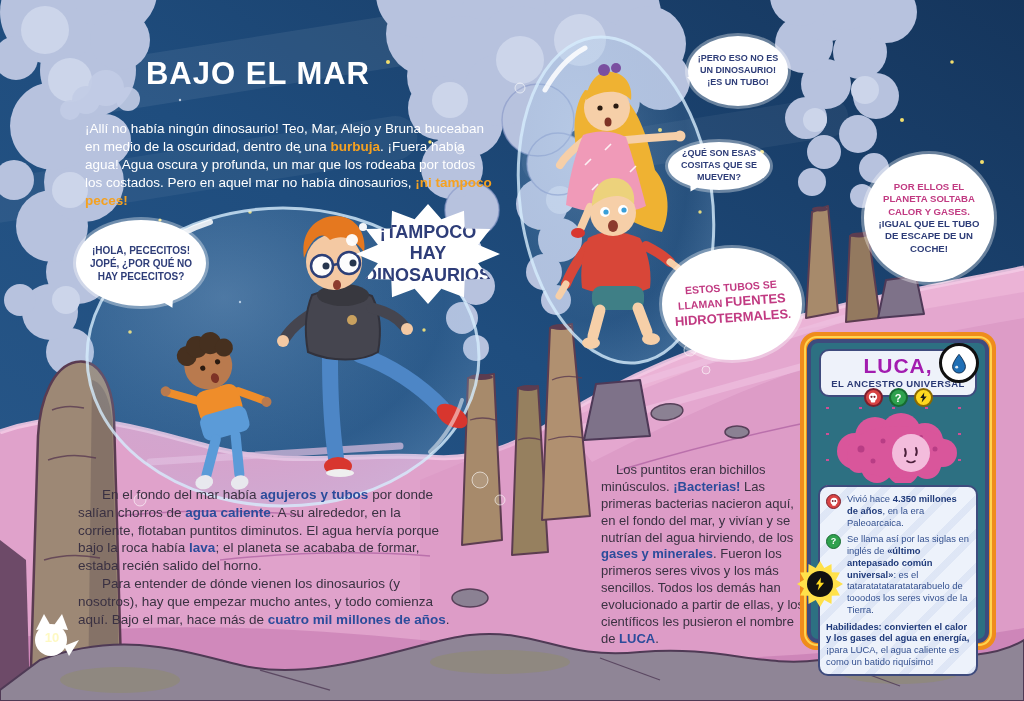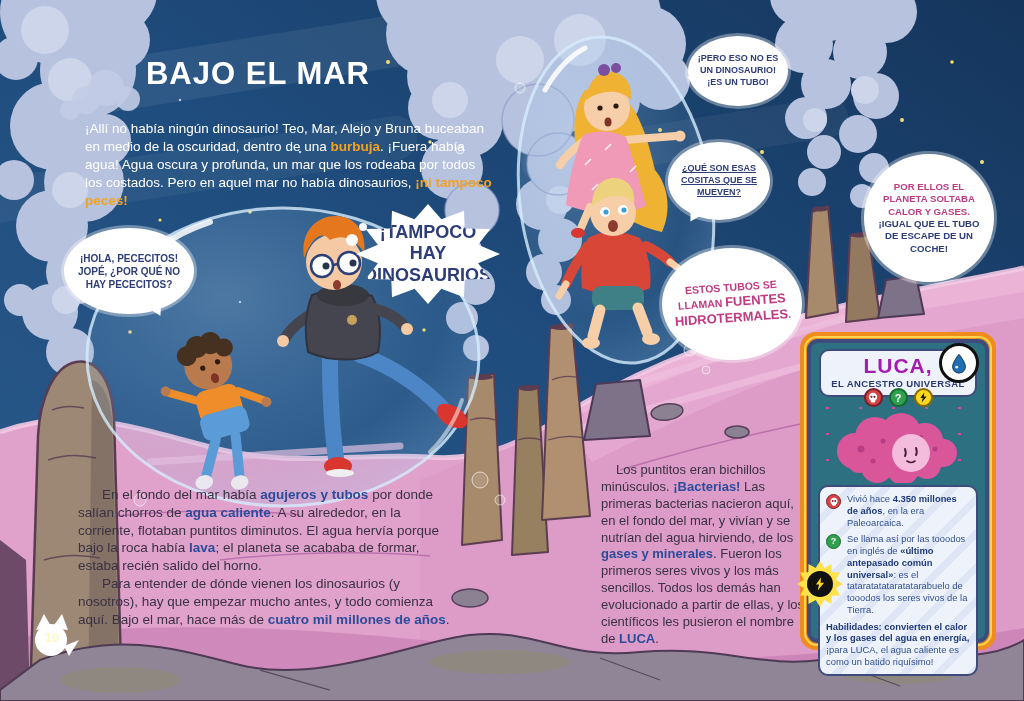--- a/index.html
+++ b/index.html
@@ -12,30 +12,30 @@
   .title{left:128px;top:56px;width:260px;text-align:center;color:#fff;
          font-size:31px;font-weight:800;letter-spacing:1px;}
   .intro{left:85px;top:120px;width:408px;color:#fff;font-size:13.5px;line-height:1.34;}
   .o{color:#f5a120;font-weight:bold;}
   .bl{color:#2b4c9b;font-weight:bold;}
 
   .bubble{position:absolute;z-index:6;background:#fff;color:#2e3d78;font-weight:bold;
           text-align:center;display:flex;align-items:center;justify-content:flex-start;
           border-radius:50%;box-shadow:0 0 0 3px rgba(255,255,255,.35);}
   .bubble .in{width:100%;padding:4px 8px;}
-  .b-hola{left:64px;top:220px;width:130px;height:86px;font-size:10px;line-height:1.3;margin-top:8px;}
+  .b-hola{left:76px;top:220px;width:130px;height:86px;font-size:10px;line-height:1.3;}
   .b-hola:after{content:"";position:absolute;bottom:-11px;right:26px;border:9px solid transparent;
           border-top:15px solid #fff;transform:rotate(-28deg);}
   .b-burst{left:356px;top:204px;width:144px;height:100px;font-size:18px;line-height:1.2;
           border-radius:0;box-shadow:none;
           clip-path:polygon(100% 50%,84.8% 59.3%,93.3% 75%,75.5% 75.5%,75% 93.3%,59.3% 84.8%,50% 100%,40.7% 84.8%,25% 93.3%,24.5% 75.5%,6.7% 75%,15.2% 59.3%,0% 50%,15.2% 40.7%,6.7% 25%,24.5% 24.5%,25% 6.7%,40.7% 15.2%,50% 0%,59.3% 15.2%,75% 6.7%,75.5% 24.5%,93.3% 25%,84.8% 40.7%);}
   .b-pero{left:688px;top:36px;width:100px;height:70px;font-size:9px;line-height:1.3;}
   .b-pero:after{content:"";position:absolute;left:-9px;top:34px;border:8px solid transparent;
           border-right:14px solid #fff;transform:rotate(14deg);}
-  .b-cositas{left:668px;top:142px;width:102px;height:78px;font-size:9px;line-height:1.3;text-decoration:underline;}
+  .b-cositas{left:668px;top:142px;width:102px;height:48px;font-size:9px;line-height:1.3;}
   .b-cositas:after{content:"";position:absolute;bottom:-10px;left:16px;border:8px solid transparent;
           border-top:14px solid #fff;transform:rotate(30deg);}
   .b-tubos{left:662px;top:248px;width:140px;height:112px;color:#c13a82;font-size:10.5px;line-height:1.25;}
   .b-tubos .in{transform:rotate(-4deg);}
   .b-tubos .big{font-size:13px;}
   .b-porellos{left:864px;top:154px;width:130px;height:128px;font-size:9.6px;line-height:1.3;}
   .b-porellos .mg{color:#c13a82;}
 
   .para{color:#3a3142;font-size:13.5px;line-height:1.32;}
   .para p{margin:0;text-indent:24px;}
@@ -525,21 +525,21 @@
                 <circle cx="6" cy="5" r="4.2" fill="#fff"></circle>
                 <rect x="3.8" y="7.8" width="4.4" height="2.8" rx="1" fill="#fff"></rect>
                 <circle cx="4.5" cy="4.8" r="1.1" fill="#7c1f2c"></circle>
                 <circle cx="7.5" cy="4.8" r="1.1" fill="#7c1f2c"></circle>
               </svg>
         </span>
         <span><span>Vivió hace </span><span class="b">4.350 millones de años</span><span>, en la era Paleoarcaica.</span></span>
       </div>
       <div class="item">
         <span class="ic quest">?</span>
-        <span><span>Se llama así por las tooodos en inglés de </span><span class="b">«último antepasado común universal»</span><span>: es el tataratatataratatarabuelo de tooodos los seres vivos de la Tierra.</span></span>
+        <span><span>Se llama así por las siglas en inglés de </span><span class="b">«último antepasado común universal»</span><span>: es el tataratatataratatarabuelo de tooodos los seres vivos de la Tierra.</span></span>
       </div>
       <div class="item">
         <span><span class="b">Habilidades: convierten el calor y los gases del agua en energía,</span><span> ¡para LUCA, el agua caliente es como un batido riquísimo!</span></span>
       </div>
     </div>
     <div class="starburst">
       <div class="core">
         <svg width="14" height="14" viewBox="0 0 12 12">
               <path d="M6.8,0.5 L2.5,6.5 L5.2,6.5 L4,11.5 L9.5,5 L6.5,5 Z" fill="#ffd91f"></path>
             </svg>

